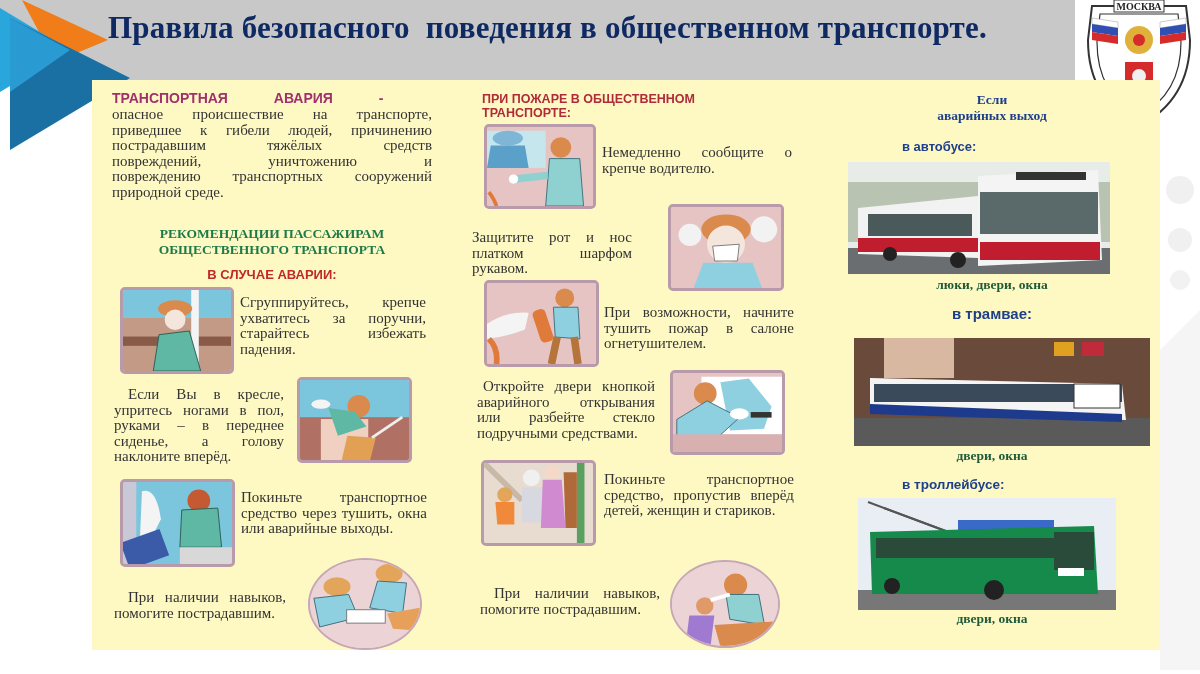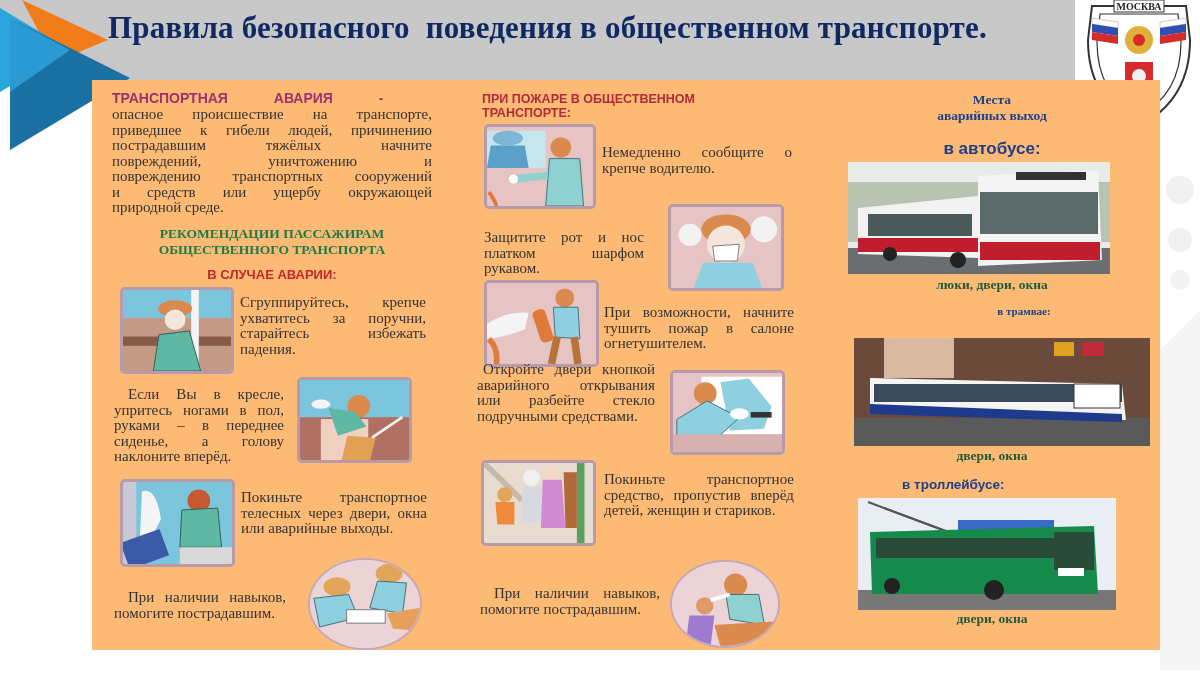--- a/index.html
+++ b/index.html
@@ -20,21 +20,21 @@
 
   
   .emblem { position: absolute; left: 1078px; top: 0; width: 122px; height: 130px; background: #fff; }
 
   
   .watermark { position: absolute; left: 1160px; top: 130px; width: 40px; height: 540px; }
 
   
   .poster {
     position: absolute; left: 92px; top: 80px; width: 1068px; height: 570px;
-    background: #fdba74;
+    background: #fef9c3;
   }
 
   .col-text { font-family: "Liberation Serif", serif; font-size: 15px; color: #333; line-height: 15.5px; text-align: justify; text-align-last: left; }
   .sans-head { font-family: "Liberation Sans", sans-serif; font-weight: bold; }
 
   .pic {
     position: absolute; border: 3px solid #b89aab; border-radius: 5px; overflow: hidden;
     background: #e9d2d6;
   }
   .pic svg { width: 100%; height: 100%; display: block; }
@@ -87,24 +87,23 @@
 </svg>
 
 <div class="poster">
 
   <div class="abs sans-head" style="left:20px; top:10px; width:320px; font-size:14px; color:#a0306e; display:flex; justify-content:space-between;">
     <span style="word-spacing:42px;">ТРАНСПОРТНАЯ АВАРИЯ -</span>
   </div>
   <div class="abs col-text" style="left:20px; top:27px; width:320px; text-align-last:justify;">
     <div>опасное происшествие на транспорте,</div>
     <div>приведшее к гибели людей, причинению</div>
-    <div>пострадавшим тяжёлых начните</div>
+    <div>пострадавшим тяжёлых средств</div>
     <div>повреждений, уничтожению и</div>
     <div>повреждению транспортных сооружений</div>
-    <div>и средств или ущербу окружающей</div>
     <div style="text-align-last:left;">природной среде.</div>
   </div>
 
   <div class="abs sans-head" style="left:20px; top:187px; width:320px; text-align:center; font-size:13px; color:#c0282a;">В СЛУЧАЕ АВАРИИ:</div>
   <div class="abs" style="left:20px; top:146px; width:320px; text-align:center; font-family:'Liberation Serif',serif; font-weight:bold; font-size:13.5px; color:#1e7a4a; line-height:16px;">
     <div>РЕКОМЕНДАЦИИ ПАССАЖИРАМ</div>
     <div>ОБЩЕСТВЕННОГО ТРАНСПОРТА</div>
   </div>
 
   <div class="pic" style="left:28px; top:207px; width:114px; height:87px;">
@@ -138,21 +137,21 @@
     <svg viewBox="0 0 115 88" preserveAspectRatio="none">
       <rect width="115" height="88" fill="#7cc6dd"></rect>
       <rect x="0" y="0" width="14" height="88" fill="#c8c8d6"></rect>
       <path d="M20,10 Q35,5 40,40 L30,60 L18,58 Z" fill="#f4f4f4"></path>
       <circle cx="80" cy="20" r="12" fill="#c55a32"></circle>
       <path d="M62,30 L100,28 L104,70 L60,70 Z" fill="#5fb8a4" stroke="#2c5c53" stroke-width="1"></path>
       <rect x="0" y="58" width="44" height="30" fill="#3b5aa8" transform="rotate(-20 20 70)"></rect>
       <rect x="60" y="70" width="55" height="18" fill="#d8d8d8"></rect>
     </svg>
   </div>
-  <div class="abs col-text" style="left:149px; top:410px; width:186px;">Покиньте транспортное телесных через двери, окна или аварийные выходы.</div>
+  <div class="abs col-text" style="left:149px; top:410px; width:186px;">Покиньте транспортное средство через тушить, окна или аварийные выходы.</div>
 
   <div class="abs col-text" style="left:22px; top:510px; width:172px; text-indent:14px;">При наличии навыков, помогите пострадавшим.</div>
   <div class="round" style="left:216px; top:478px; width:114px; height:92px;">
     <svg viewBox="0 0 114 92" preserveAspectRatio="none">
       <rect width="114" height="92" fill="#ecd3d6"></rect>
       <ellipse cx="28" cy="28" rx="14" ry="10" fill="#e3a55a"></ellipse>
       <ellipse cx="82" cy="14" rx="14" ry="10" fill="#e3a55a"></ellipse>
       <path d="M4,40 L40,36 L50,60 L10,70 Z" fill="#8fd0e0" stroke="#3c6f7c"></path>
       <path d="M70,22 L100,24 L96,56 L62,50 Z" fill="#8fd0e0" stroke="#3c6f7c"></path>
       <rect x="38" y="52" width="40" height="14" fill="#fff" stroke="#777"></rect>
@@ -173,21 +172,21 @@
       <path d="M4,20 L40,20 L44,44 L0,44 Z" fill="#5aa0c8"></path>
       <circle cx="78" cy="22" r="11" fill="#d98a4c"></circle>
       <path d="M66,34 L98,34 L102,85 L62,85 Z" fill="#8fd0d0" stroke="#3c6f7c"></path>
       <path d="M64,52 L30,56" stroke="#8fd0d0" stroke-width="8"></path>
       <circle cx="28" cy="56" r="5" fill="#fff"></circle>
       <path d="M2,70 Q8,78 10,85" stroke="#e07a3a" stroke-width="4" fill="none"></path>
     </svg>
   </div>
   <div class="abs col-text" style="left:510px; top:65px; width:190px;">Немедленно сообщите о крепче водителю.</div>
 
-  <div class="abs col-text" style="left:392px; top:150px; width:160px;">Защитите рот и нос платком шарфом рукавом.</div>
+  <div class="abs col-text" style="left:380px; top:150px; width:160px;">Защитите рот и нос платком шарфом рукавом.</div>
   <div class="pic" style="left:576px; top:124px; width:116px; height:87px;">
     <svg viewBox="0 0 116 87" preserveAspectRatio="none">
       <rect width="116" height="87" fill="#e6c4c4"></rect>
       <circle cx="20" cy="30" r="12" fill="#f2f2f2"></circle>
       <circle cx="98" cy="24" r="14" fill="#f2f2f2"></circle>
       <ellipse cx="58" cy="24" rx="26" ry="16" fill="#d98a4c"></ellipse>
       <ellipse cx="58" cy="40" rx="20" ry="20" fill="#f4e6dc"></ellipse>
       <path d="M44,42 L72,40 L70,58 L46,58 Z" fill="#fff" stroke="#777"></path>
       <path d="M24,87 L34,60 L86,60 L96,87 Z" fill="#8fd0e0"></path>
     </svg>
@@ -199,21 +198,21 @@
       <path d="M0,44 Q20,30 44,32 L40,50 Q20,58 0,60 Z" fill="#f4f4f4"></path>
       <path d="M2,60 Q12,70 10,87" stroke="#e07a3a" stroke-width="6" fill="none"></path>
       <rect x="52" y="28" width="14" height="36" rx="5" fill="#e07a3a" transform="rotate(-18 59 46)"></rect>
       <circle cx="82" cy="16" r="10" fill="#d98a4c"></circle>
       <path d="M70,26 L96,26 L98,60 L72,58 Z" fill="#8fd0e0" stroke="#3c6f7c"></path>
       <path d="M74,58 L68,87 M92,58 L96,87" stroke="#b4743a" stroke-width="8"></path>
     </svg>
   </div>
   <div class="abs col-text" style="left:512px; top:225px; width:190px;">При возможности, начните тушить пожар в салоне огнетушителем.</div>
 
-  <div class="abs col-text" style="left:385px; top:282px; width:178px; text-indent:6px;">Откройте двери кнопкой аварийного открывания или разбейте стекло подручными средствами.</div>
+  <div class="abs col-text" style="left:385px; top:299px; width:178px; text-indent:6px;">Откройте двери кнопкой аварийного открывания или разбейте стекло подручными средствами.</div>
   <div class="pic" style="left:578px; top:290px; width:115px; height:85px;">
     <svg viewBox="0 0 115 85" preserveAspectRatio="none">
       <rect width="115" height="85" fill="#e6c4c4"></rect>
       <rect x="30" y="4" width="85" height="62" fill="#fff"></rect>
       <path d="M50,10 L80,6 L104,36 L96,60 L60,62 Z" fill="#8fd0e0"></path>
       <circle cx="34" cy="22" r="12" fill="#d98a4c"></circle>
       <path d="M4,50 L36,30 L70,48 L40,76 L4,80 Z" fill="#8fd0e0" stroke="#3c6f7c"></path>
       <ellipse cx="70" cy="44" rx="10" ry="6" fill="#fff"></ellipse>
       <rect x="82" y="42" width="22" height="6" fill="#333"></rect>
       <rect x="0" y="66" width="115" height="19" fill="#d8b0b0"></rect>
@@ -243,44 +242,44 @@
       <circle cx="66" cy="24" r="12" fill="#d98a4c"></circle>
       <path d="M56,34 L90,34 L96,66 L60,60 Z" fill="#8fd0d0" stroke="#3c6f7c"></path>
       <circle cx="34" cy="46" r="9" fill="#e09a6a"></circle>
       <path d="M18,56 L44,56 L40,88 L14,88 Z" fill="#a07ad0"></path>
       <path d="M44,66 L110,62 L110,88 L50,88 Z" fill="#d98a4c"></path>
       <path d="M40,40 L60,34" stroke="#fff" stroke-width="4"></path>
     </svg>
   </div>
 
   <div class="abs" style="left:810px; top:12px; width:180px; text-align:center; font-family:'Liberation Serif',serif; font-weight:bold; font-size:13.5px; color:#1d3f8c; line-height:16px;">
-    <div>Места</div>
+    <div>Если</div>
     <div>аварийных выход</div>
   </div>
 
-  <div class="abs sans-head" style="left:810px; top:59px; width:180px; text-align:center; font-size:17px; color:#1d3f8c;">в автобусе:</div>
+  <div class="abs sans-head" style="left:810px; top:59px; width:180px; font-size:13px; color:#1d3f8c;">в автобусе:</div>
   <div class="photo" style="left:756px; top:82px; width:262px; height:112px;">
     <svg viewBox="0 0 262 112" preserveAspectRatio="none">
       <rect width="262" height="112" fill="#e8ece8"></rect>
       <rect y="20" width="262" height="60" fill="#8a9a7a" opacity="0.5"></rect>
       <rect y="86" width="262" height="26" fill="#6a6e70"></rect>
       <path d="M10,46 L130,34 L130,96 L10,92 Z" fill="#f2f2f2"></path>
       <path d="M130,14 L250,8 L254,98 L130,104 Z" fill="#f4f4f4"></path>
       <rect x="20" y="52" width="104" height="22" fill="#4a5a5a"></rect>
       <rect x="132" y="30" width="118" height="42" fill="#5a6a6a"></rect>
       <rect x="10" y="76" width="120" height="14" fill="#c01e2e"></rect>
       <rect x="132" y="80" width="120" height="18" fill="#c01e2e"></rect>
       <rect x="168" y="10" width="70" height="8" fill="#333"></rect>
       <circle cx="42" cy="92" r="7" fill="#222"></circle>
       <circle cx="110" cy="98" r="8" fill="#222"></circle>
     </svg>
   </div>
   <div class="abs" style="left:810px; top:197px; width:180px; text-align:center; font-family:'Liberation Serif',serif; font-weight:bold; font-size:13.5px; color:#1f5a3a;">люки, двери, окна</div>
 
-  <div class="abs sans-head" style="left:842px; top:225px; width:180px; text-align:center; font-size:11px; color:#1d3f8c;font-family:Liberation Serif, serif;">в трамвае:</div>
+  <div class="abs sans-head" style="left:810px; top:225px; width:180px; text-align:center; font-size:15px; color:#1d3f8c;">в трамвае:</div>
   <div class="photo" style="left:762px; top:258px; width:296px; height:108px;">
     <svg viewBox="0 0 296 108" preserveAspectRatio="none">
       <rect width="296" height="108" fill="#6a4a3a"></rect>
       <rect x="30" y="0" width="70" height="40" fill="#d8b8a0"></rect>
       <rect x="200" y="4" width="20" height="14" fill="#e0a020"></rect>
       <rect x="228" y="4" width="22" height="14" fill="#c02a3a"></rect>
       <rect y="80" width="296" height="28" fill="#5a5a5a"></rect>
       <path d="M16,40 L268,46 L272,82 L16,72 Z" fill="#f4f4f4"></path>
       <rect x="20" y="46" width="248" height="18" fill="#3a4a5a"></rect>
       <path d="M16,66 L268,76 L268,84 L16,76 Z" fill="#1d3a8c"></path>

